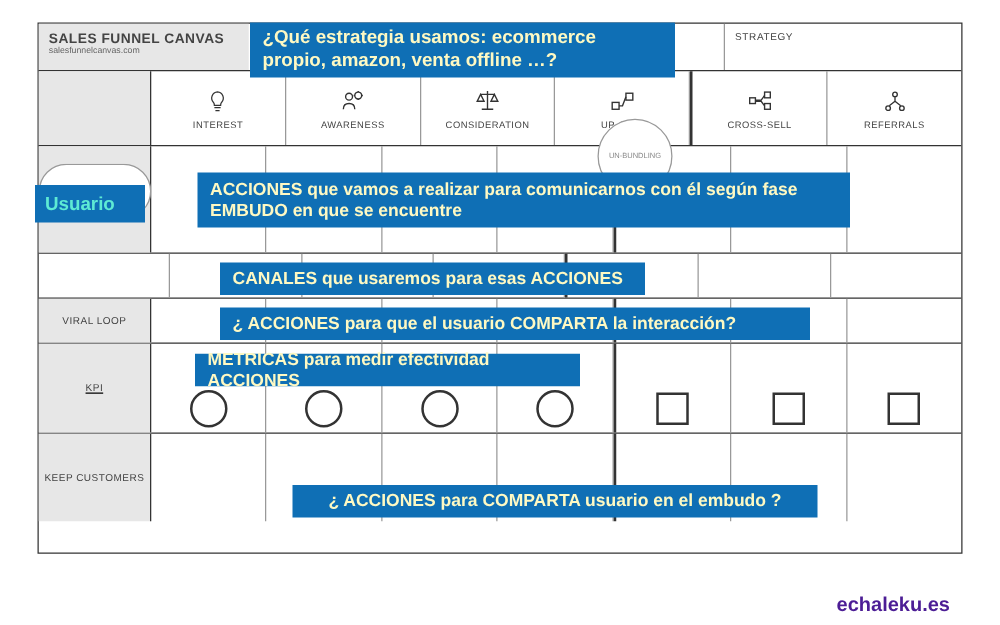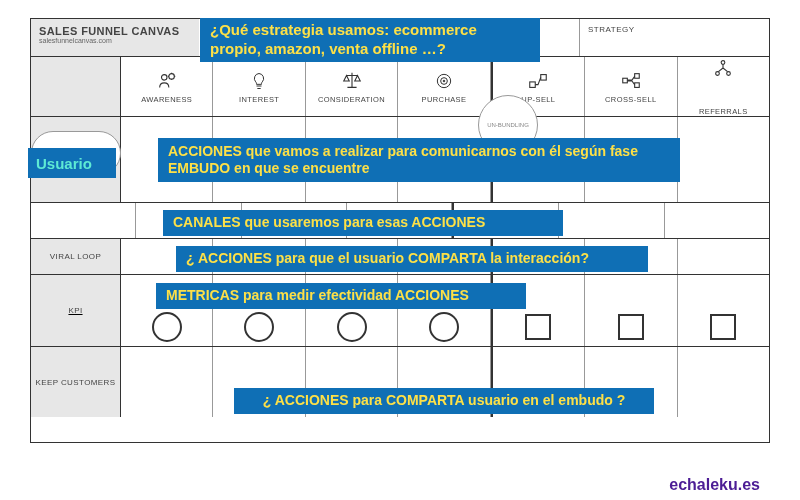--- a/index.html
+++ b/index.html
@@ -70,21 +70,21 @@
   .col {
     flex:1;
     border-right:1px solid #999;
     display:flex;
     flex-direction:column;
     align-items:center;
     justify-content:center;
     gap:3px;
     position:relative;
   }
-  .col:last-child { border-right:none;justify-content:space-between; }
+  .col:last-child { border-right:none; }
   .col:nth-child(5) { border-left:2px solid #333; }
   .col-label {
     font-size:7.5px;
     letter-spacing:.4px;
     color:#444;
   }
   .ico {
     width:22px;height:22px;display:flex;align-items:center;justify-content:center;
   }
   
@@ -145,21 +145,21 @@
     position:absolute;bottom:4px;left:50%;transform:translateX(-50%);
   }
   .kpi-square {
     width:26px;height:26px;border:2px solid #333;
     position:absolute;bottom:6px;left:50%;transform:translateX(-50%);
   }
   
   .blue {
     position:absolute;
     background:#0f6fb5;
-    color:#fde047;
+    color:#fef9c3;
     font-weight:700;
     display:flex;
     align-items:center;
     padding:4px 10px;
     line-height:1.25;
     z-index:50;
   }
   .blue-large { font-size:15px; }
   .blue-med   { font-size:14px; }
   .usuario {
@@ -209,54 +209,44 @@
     <div class="header-right">
       <span>STRATEGY</span>
     </div>
   </div>
 
   <div class="col-row">
     <div class="row-label-gutter"></div>
     <div class="cols">
       <div class="col">
         <span class="ico">
+          <svg viewBox="0 0 24 24" width="20" height="20" fill="none" stroke="#333" stroke-width="1.2">
+              <path d="M9 18h6M10 21h4M12 3a6 6 0 0 0-4 10c1 1 1 2 1 3h6c0-1 0-2 1-3a6 6 0 0 0-4-10z"></path>
+            </svg>
+        </span>
+        <span class="col-label">INTEREST</span>
+      </div>
+      <div class="col">
+        <span class="ico">
           <svg viewBox="0 0 24 24" width="22" height="22" fill="none" stroke="#333" stroke-width="1.2">
               <circle cx="9" cy="8" r="3"></circle>
               <path d="M4 19c0-3 2-5 5-5s5 2 5 5"></path>
               <circle cx="17" cy="7" r="3"></circle>
               <path d="M17 4v-1M17 11v-1M14 7h-1M21 7h-1"></path>
             </svg>
         </span>
         <span class="col-label">AWARENESS</span>
       </div>
       <div class="col">
         <span class="ico">
-          <svg viewBox="0 0 24 24" width="20" height="20" fill="none" stroke="#333" stroke-width="1.2">
-              <path d="M9 18h6M10 21h4M12 3a6 6 0 0 0-4 10c1 1 1 2 1 3h6c0-1 0-2 1-3a6 6 0 0 0-4-10z"></path>
-            </svg>
-        </span>
-        <span class="col-label">INTEREST</span>
-      </div>
-      <div class="col">
-        <span class="ico">
           <svg viewBox="0 0 24 24" width="22" height="22" fill="none" stroke="#333" stroke-width="1.2">
               <path d="M12 3v16M7 19h10M6 6h12M6 6l-3 6h6zM18 6l-3 6h6z"></path>
             </svg>
         </span>
         <span class="col-label">CONSIDERATION</span>
-      </div>
-      <div class="col">
-        <span class="ico">
-          <svg viewBox="0 0 24 24" width="20" height="20" fill="none" stroke="#333" stroke-width="1.2">
-              <circle cx="12" cy="12" r="8"></circle>
-              <circle cx="12" cy="12" r="4"></circle>
-              <circle cx="12" cy="12" r="1" fill="#333"></circle>
-            </svg>
-        </span>
-        <span class="col-label">PURCHASE</span>
       </div>
       <div class="col">
         <span class="ico">
           <svg viewBox="0 0 24 24" width="22" height="22" fill="none" stroke="#333" stroke-width="1.2">
               <rect x="3" y="13" width="6" height="6"></rect>
               <rect x="15" y="5" width="6" height="6"></rect>
               <path d="M9 16h3l3-8"></path>
             </svg>
         </span>
         <span class="col-label">UP-SELL</span>
@@ -369,21 +359,21 @@
 </div>
 
 <div class="bundling-badge">UN-BUNDLING</div>
 
 <div class="blue blue-large" style="left:200px;top:18px;width:340px;height:44px;">¿Qué estrategia usamos: ecommerce propio, amazon, venta offline …?</div>
 
 <div class="usuario">Usuario</div>
 
 <div class="blue blue-med" style="left:158px;top:138px;width:522px;height:44px;">ACCIONES que vamos a realizar para comunicarnos con él según fase EMBUDO en que se encuentre</div>
 
-<div class="blue blue-med" style="left:163px;top:210px;width:400px;height:26px;">CANALES que usaremos para esas  ACCIONES</div>
+<div class="blue blue-med" style="left:176px;top:210px;width:340px;height:26px;">CANALES que usaremos para esas  ACCIONES</div>
 
 <div class="blue blue-med" style="left:176px;top:246px;width:472px;height:26px;">¿ ACCIONES para que el usuario COMPARTA la interacción?</div>
 
-<div class="blue blue-med" style="left:156px;top:283px;width:370px;height:26px;">METRICAS para medir efectividad ACCIONES</div>
+<div class="blue blue-med" style="left:156px;top:283px;width:308px;height:26px;">METRICAS para medir efectividad ACCIONES</div>
 
 <div class="blue blue-med" style="left:234px;top:388px;width:420px;height:26px;justify-content:center;">¿ ACCIONES para COMPARTA usuario en el embudo ?</div>
 
 <div class="footer">echaleku.es</div>
 
 </body></html>

